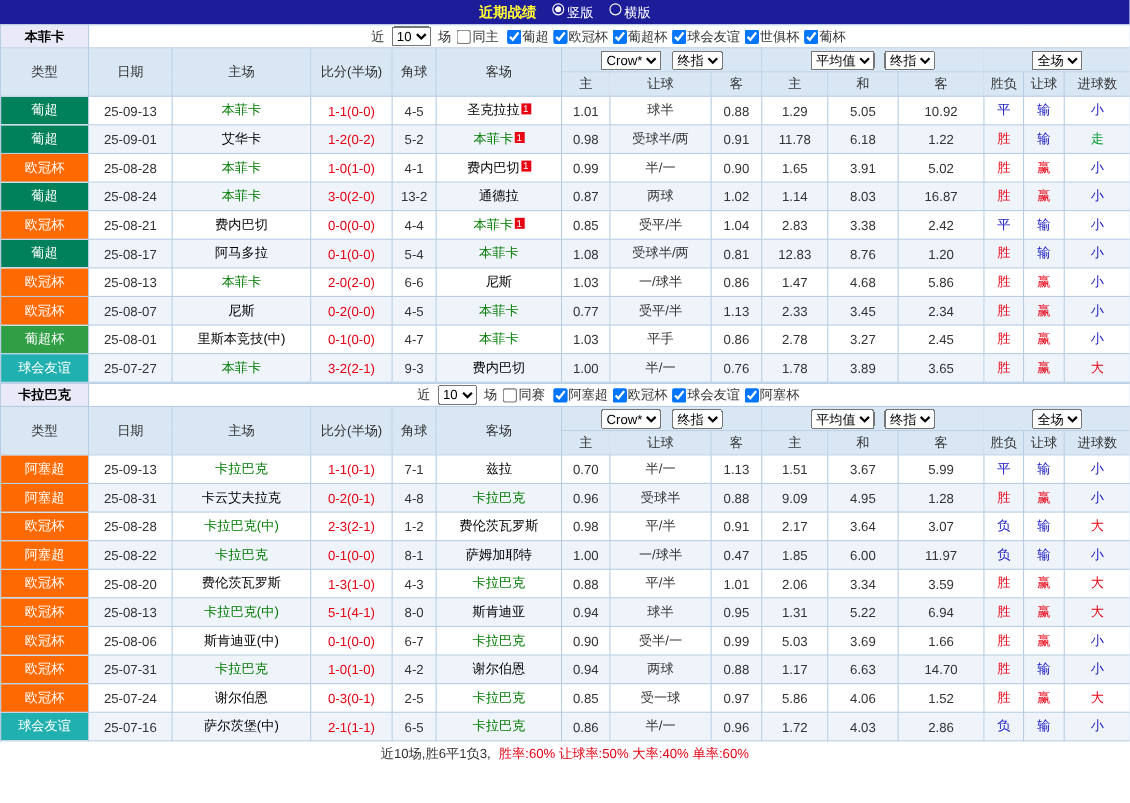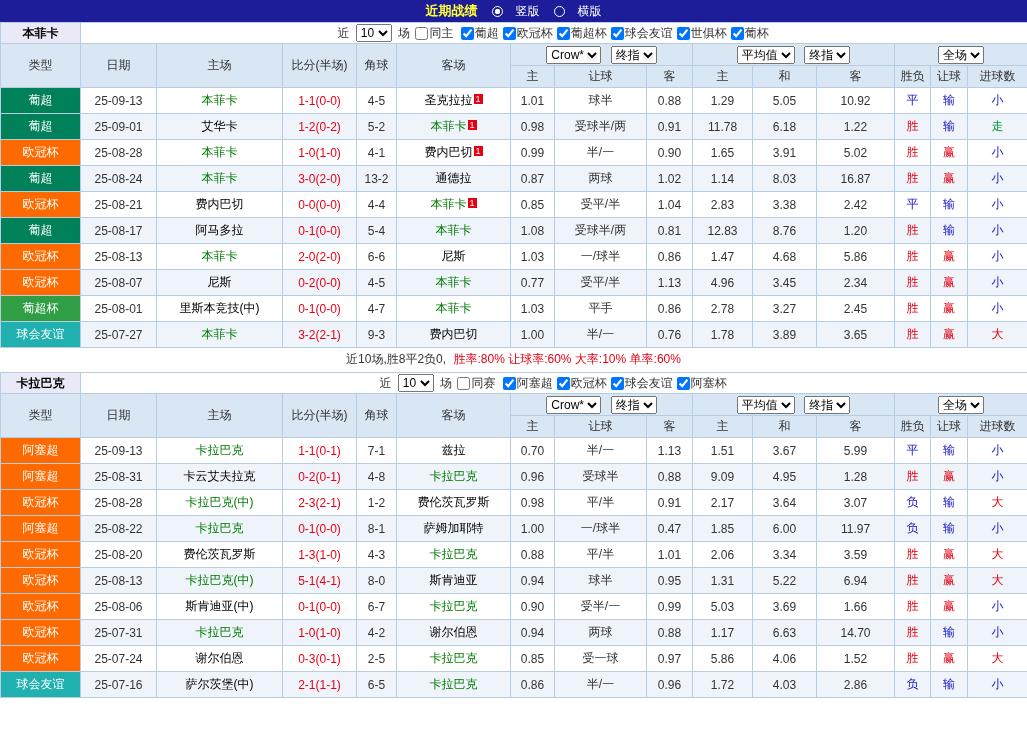--- a/index.html
+++ b/index.html
@@ -14,21 +14,21 @@
   
   .topbar {
     height: 22px;
     background: #1d1d9a;
     display: flex;
     align-items: center;
     justify-content: center;
     gap: 14px;
   }
   .topbar .title { color: #ffff33; font-weight: bold; font-size: 13px; }
-  .topbar label { color: #fff; display: inline-flex; align-items: center; gap: 13px; cursor: pointer; }
+  .topbar label { color: #fff; display: inline-flex; gap: 3px; cursor: pointer; }
   .topbar input[type=radio] {
     appearance: none; -webkit-appearance: none;
     width: 11px; height: 11px; margin: 0;
     border: 1px solid #fff; border-radius: 50%; background: transparent;
   }
   .topbar input[type=radio]:checked { background: radial-gradient(circle, #fff 0 2.5px, transparent 3px); }
 
   
   table.results { border-collapse: collapse; table-layout: fixed; width: 1027px; }
   .results th, .results td {
@@ -283,21 +283,21 @@
         <tr class="alt">
           <td class="league" style="background:#ff6a00">欧冠杯</td>
           <td>25-08-07</td>
           <td><span class="team">尼斯</span></td>
           <td class="score">0-2(0-0)</td>
           <td>4-5</td>
           <td><span class="team main">本菲卡</span></td>
           <td>0.77</td>
           <td>受平/半</td>
           <td>1.13</td>
-          <td>4.96</td>
+          <td>2.33</td>
           <td>3.45</td>
           <td>2.34</td>
           <td style="color:#e60012">胜</td>
           <td style="color:#e60012">赢</td>
           <td style="color:#1515c0">小</td>
         </tr>
         <tr>
           <td class="league" style="background:#2f9e44">葡超杯</td>
           <td>25-08-01</td>
           <td><span class="team">里斯本竞技(中)</span></td>
@@ -326,24 +326,20 @@
           <td>0.76</td>
           <td>1.78</td>
           <td>3.89</td>
           <td>3.65</td>
           <td style="color:#e60012">胜</td>
           <td style="color:#e60012">赢</td>
           <td style="color:#e60012">大</td>
         </tr>
       </tbody>
   </table>
-  <div class="summary">
-    <span class="sum-prefix">近10场,胜8平2负0,</span>
-    <span class="sum-stats">胜率:80% 让球率:60% 大率:10% 单率:60%</span>
-  </div>
 </div>
 
 <div class="section">
   <table class="results">
     <colgroup>
       <col style="width:80px">
         <col style="width:76px">
         <col style="width:126px">
         <col style="width:74px">
         <col style="width:40px">
@@ -581,13 +577,17 @@
           <td>0.96</td>
           <td>1.72</td>
           <td>4.03</td>
           <td>2.86</td>
           <td style="color:#1515c0">负</td>
           <td style="color:#1515c0">输</td>
           <td style="color:#1515c0">小</td>
         </tr>
       </tbody>
   </table>
+  <div class="summary">
+    <span class="sum-prefix">近10场,胜6平1负3,</span>
+    <span class="sum-stats">胜率:60% 让球率:50% 大率:40% 单率:60%</span>
+  </div>
 </div>
 
 </body></html>

